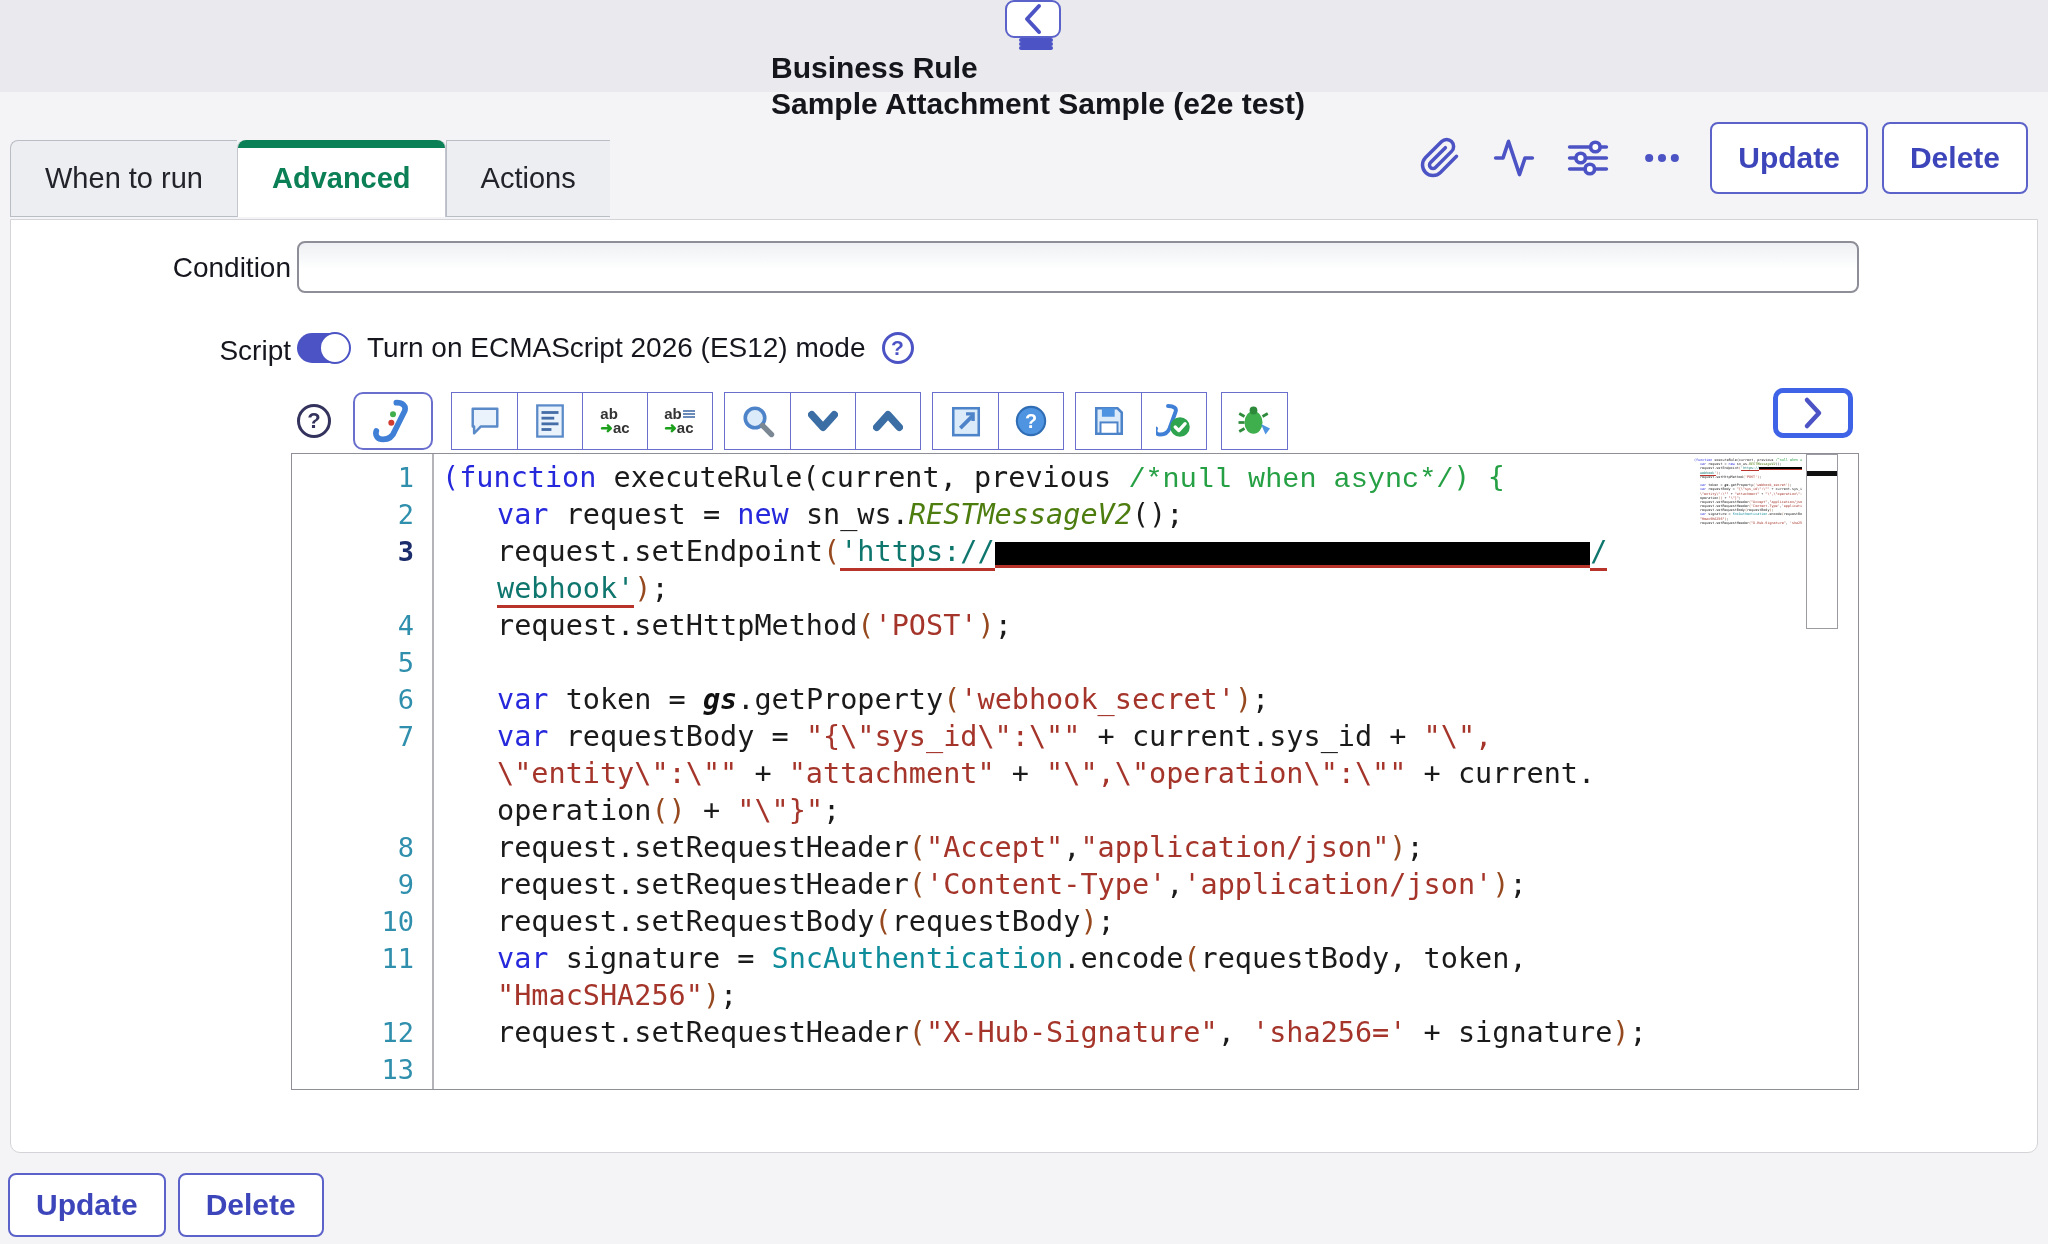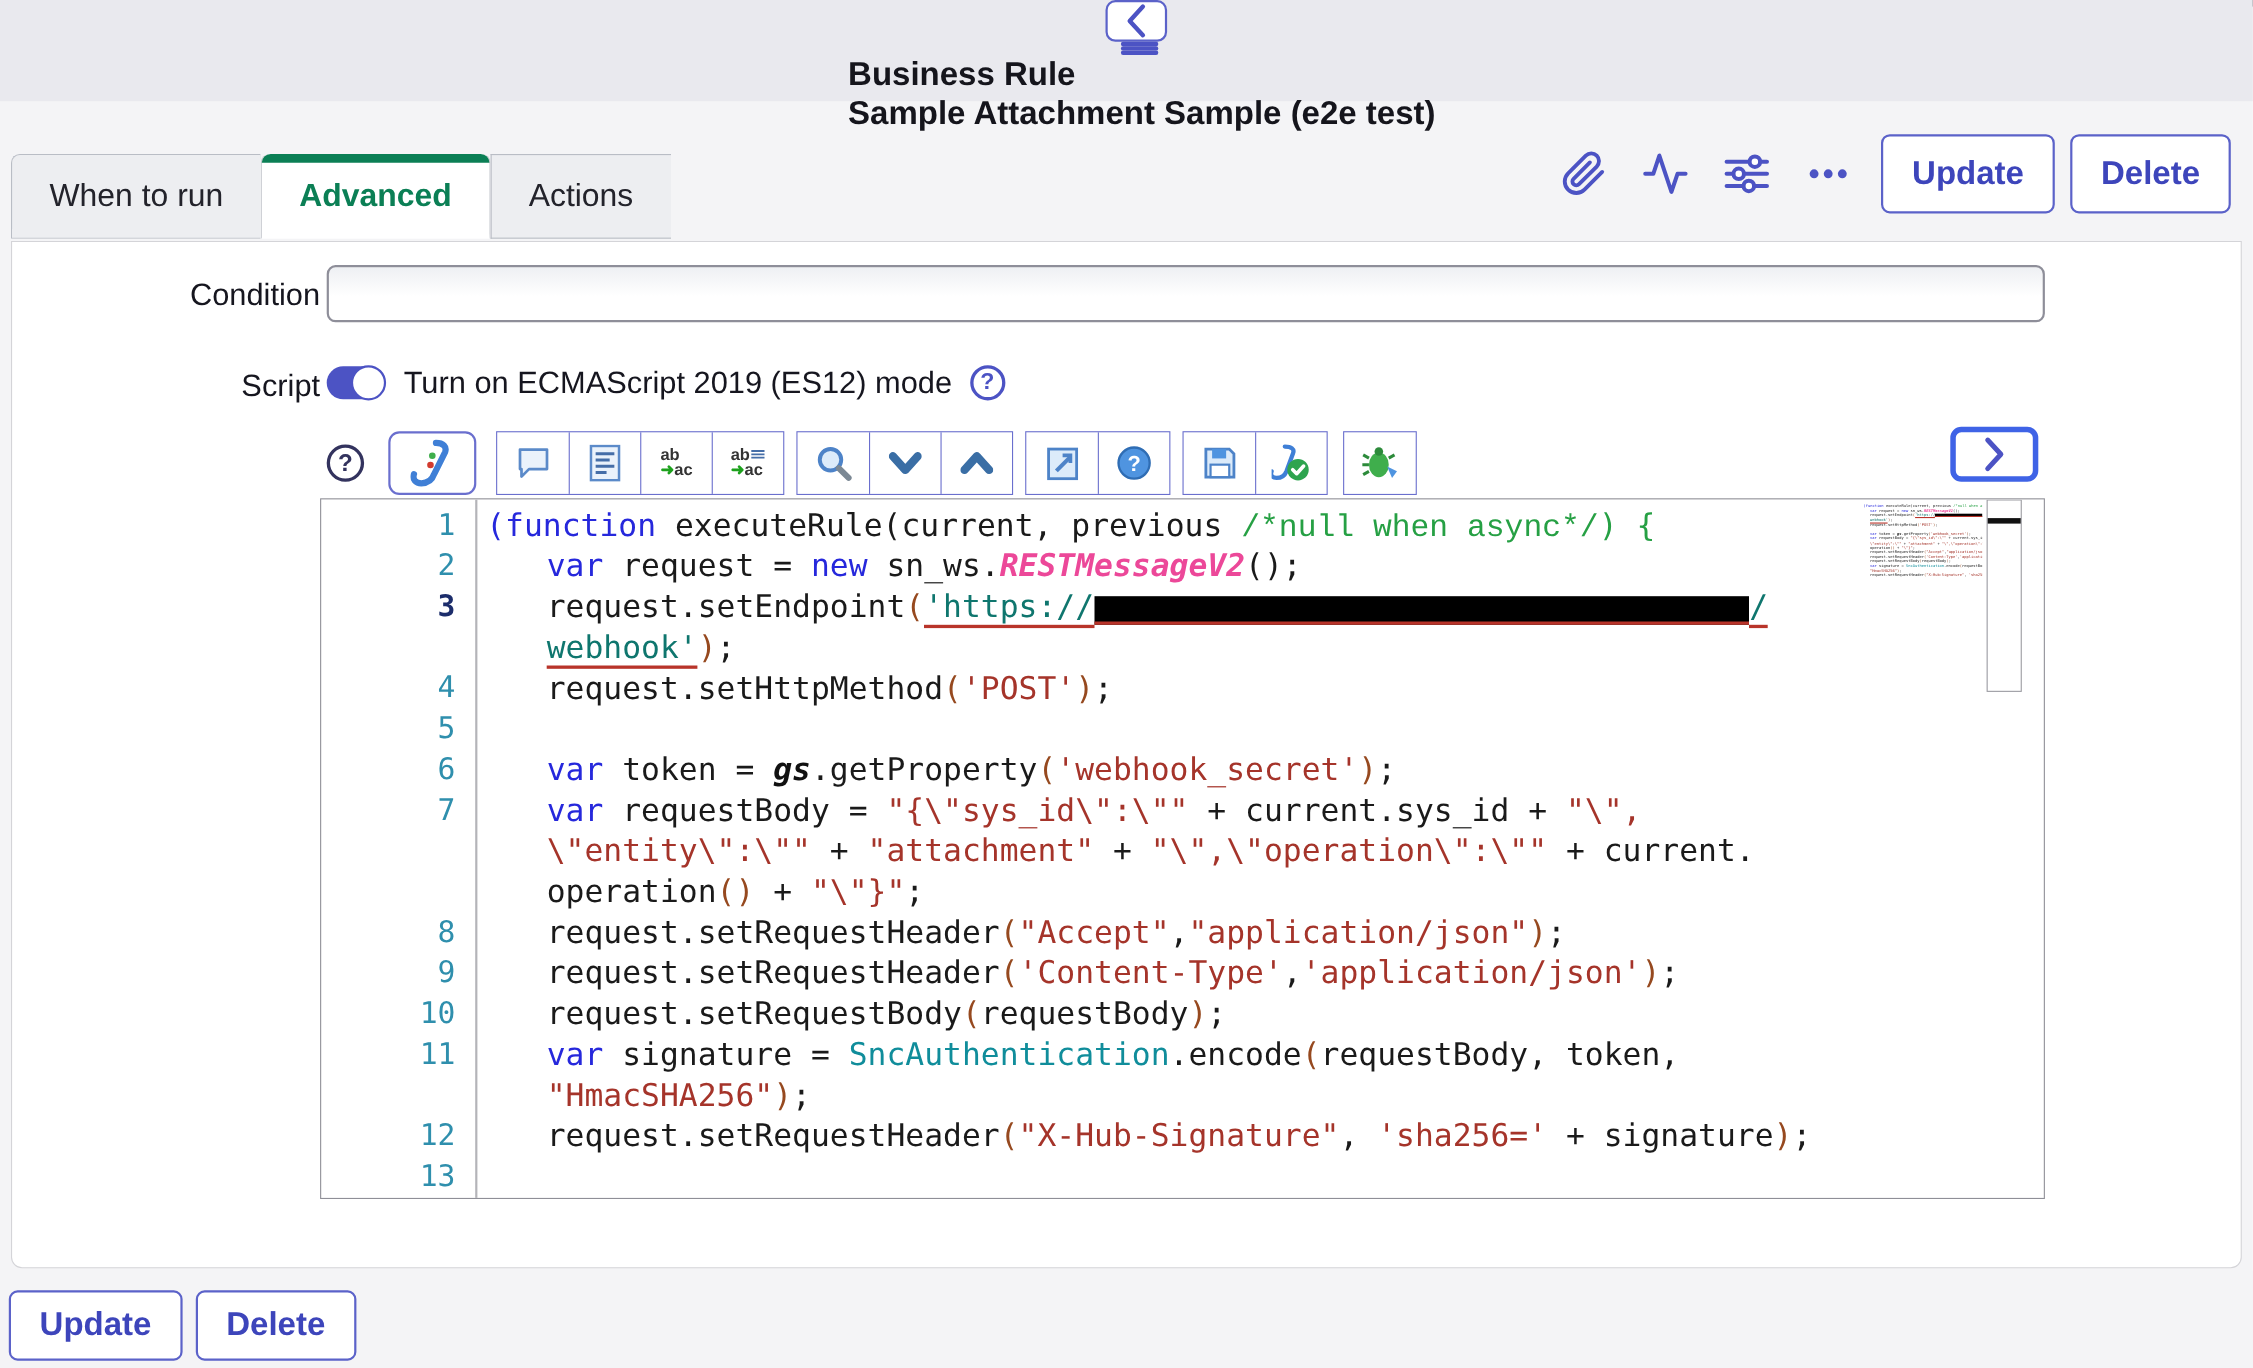--- a/index.html
+++ b/index.html
@@ -64,21 +64,21 @@
   .code .crow.ind { padding-left:205px; }
   .code .lnum { position:absolute; left:0; top:0; width:122px; text-align:right; color:#2f8fad; font-size:27px; }
   .code .lnum.active { color:#1c2d6b; font-weight:bold; }
   .kw { color:#2628dc; }
   .pl { color:#1a1a1a; }
   .cm { color:#26a044;font-family:Liberation Mono, monospace; }
   .grn { color:#26a044; }
   .str { color:#a5342a; }
   .stru { color:#0f766e; border-bottom:3px solid #b8342a; }
   .redact { display:inline-block; width:20.9em; height:0.93em; background:#000; vertical-align:text-bottom; border-bottom:3px solid #b8342a; }
-  .cls { color:#ec4899; font-weight:bold; font-style:italic; }
+  .cls { color:#4d7c0f; font-weight:normal; font-style:italic; }
   .cls2 { color:#108d9b; }
   .gs { color:#111; font-weight:bold; font-style:italic; }
   .br { color:#96491f; }
 
   
   .minimap { position:absolute; right:56px; top:4px; width:110px; height:86px; overflow:hidden; cursor:pointer; }
   .minimap .crow { height:4.2px; line-height:4.2px; font-family:"DejaVu Sans Mono", monospace; font-size:3.4px; white-space:pre; padding-left:2px; }
   .minimap .crow.ind { padding-left:8px; }
   .minimap .stru, .minimap .redact { border-bottom-width:1px; }
   .map-track { position:absolute; right:20px; top:0; width:32px; height:175px; background:#fff; border:1px solid #9b9ba1; cursor:pointer; }
@@ -158,21 +158,21 @@
   <div class="card">
 
     <div class="field-label cond-label">Condition</div>
     <input class="cond-input" type="text" value="" style="">
 
     <div class="field-label script-label">Script</div>
     <div class="toggle-row">
       <div class="toggle">
           <div class="knob"></div>
         </div>
-      <div class="toggle-text">Turn on ECMAScript 2019 (ES12) mode</div>
+      <div class="toggle-text">Turn on ECMAScript 2026 (ES12) mode</div>
       <div class="qcircle">?</div>
     </div>
 
     <div class="toolbar">
       <div class="tb-help">?</div>
 
       <div class="tb-script">
         <svg width="40" height="44" viewBox="0 0 24 26">
           <path d="M14 2c4 0 6 2 5 5l-6 12c-1 3-3 5-7 5-3 0-5-2-4-5" fill="none" stroke="#3f7fd6" stroke-width="3.4" stroke-linecap="round"></path>
           <circle cx="12" cy="9" r="1.8" fill="#3fae4c"></circle>

